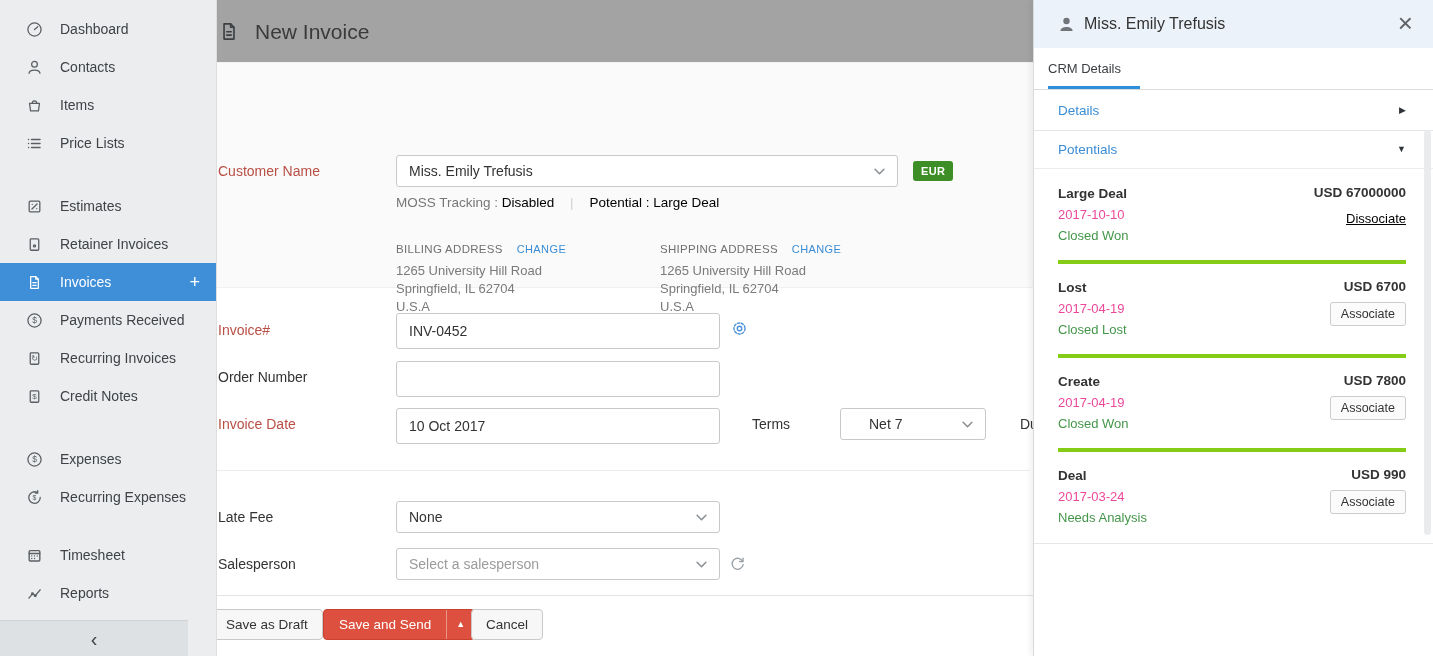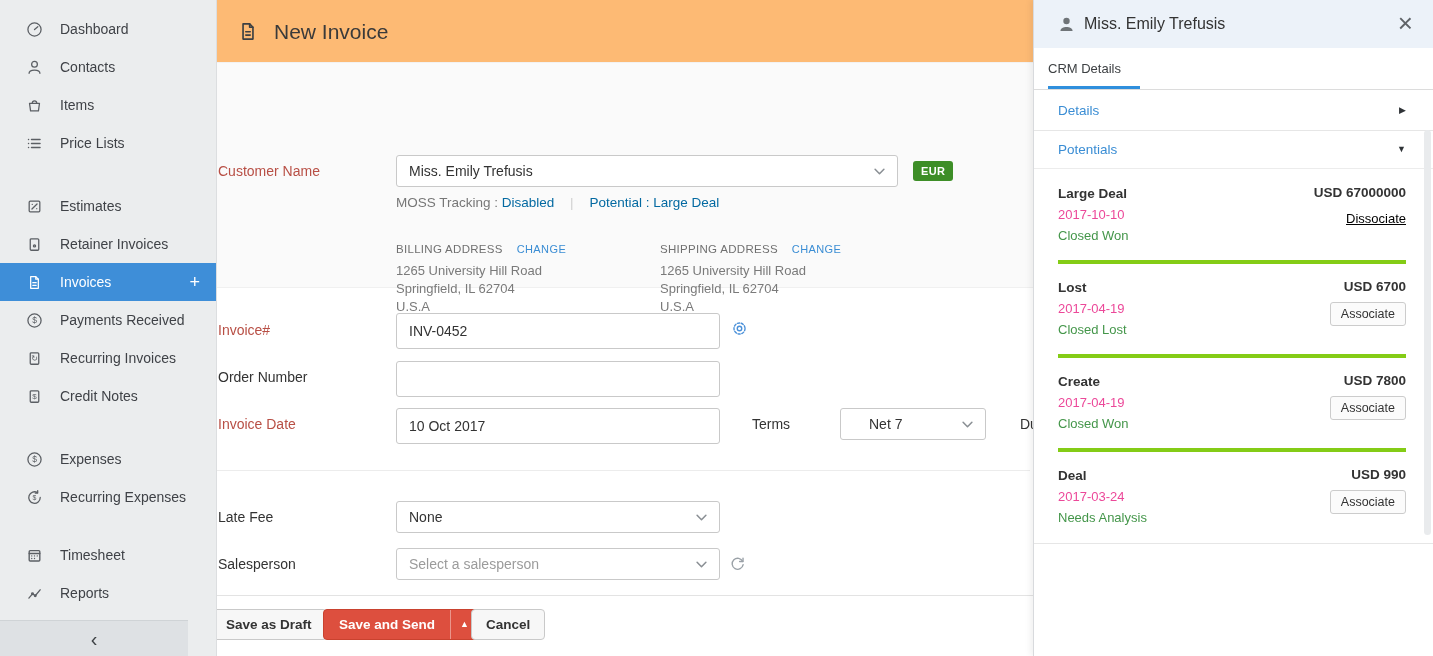--- a/index.html
+++ b/index.html
@@ -26,21 +26,21 @@
   .sb-item.active { background:#3e8ed8; color:#fff; }
   .sb-item.active .sb-icon { color:#fff; }
   .sb-item .sb-plus { margin-left:auto; margin-right:16px; color:#fff; font-size:18px; line-height:1; }
   .collapse-bar {
     position:absolute; bottom:0; left:0; width:188px; height:36px;
     background:#dee1e4; border-top:1px solid #cfd3d6; display:flex; align-items:center; justify-content:center;
     cursor:pointer;
   }
   
   .main { position:absolute; left:189px; top:0; right:0; bottom:0; background:#fff; z-index:1; }
-  .page-header { position:absolute; left:0; top:0; right:16px; height:62px; background:#fdba74;margin-left:19px; }
+  .page-header { position:absolute; left:0; top:0; right:16px; height:62px; background:#a3a3a3; }
   .page-title-wrap { position:absolute; left:29px; top:19px; display:flex; align-items:center; }
   .page-title-icon { width:22px; height:25px; color:#3c4043; display:inline-flex; }
   .page-title { margin-left:15px; font-size:21px; color:#3a3a3a; font-weight:400; }
   .customer-section {
     position:absolute; left:0; top:62px; right:0; height:226px;
     background:#fafafa; border-top:1px solid #f2f2f2; border-bottom:1px solid #f0f0f0;
   }
   .req-label { color:#b84f45; }
   .plain-label { color:#333; }
   .field-label { position:absolute; font-size:14px; }
@@ -53,40 +53,40 @@
     position:absolute; height:32px; background:#fff; border:1px solid #c9c9c9; border-radius:3px;
     display:flex; align-items:center; padding:0 12px; cursor:pointer; font-size:14px; color:#333;
   }
   .fake-select .sel-chevron { margin-left:auto; display:inline-flex; }
   .fake-select .placeholder { color:#9b9b9b; }
   .currency-badge {
     position:absolute; left:724px; top:98px; background:#3d8e27; color:#fff; font-size:11px;
     font-weight:bold; padding:4px 8px; border-radius:3px; letter-spacing:.3px;
   }
   .moss-row { position:absolute; left:207px; top:132px; font-size:13.5px; color:#777; white-space:nowrap; }
-  .moss-row .link { color:#0369a1; cursor:pointer; }
+  .moss-row .link { color:#000000; cursor:pointer; }
   .moss-sep { color:#d0d0d0; margin:0 12px; }
   .addr-block { position:absolute; top:177px; width:245px; }
   .addr-block.billing { left:207px; }
   .addr-block.shipping { left:471px; }
   .addr-heading { font-size:11.5px; color:#707070; letter-spacing:.3px; }
   .addr-change { font-size:11px; color:#3a8dd4; margin-left:10px; letter-spacing:.4px; cursor:pointer; }
   .addr-lines { margin-top:6px; font-size:13px; color:#7a7a7a; line-height:18px; }
   .divider-h { position:absolute; left:19px; width:822px; height:1px; background:#ececec; }
   .icon-btn { position:absolute; display:inline-flex; cursor:pointer; }
   .gear { left:542px; top:320px; width:17px; height:17px; color:#4a90d9; }
   .refresh { left:540px; top:555px; width:17px; height:17px; color:#9aa1a7; }
   
   .footer {
     position:absolute; left:0; right:0; top:595px; height:61px; background:#fff;
     border-top:1px solid #e3e3e3;
   }
   .btn {
     position:absolute; top:13px; height:31px; border-radius:4px; font-family:inherit; font-size:13.5px;
-    display:inline-flex; align-items:center; cursor:pointer;font-weight:bold;
+    display:inline-flex; align-items:center; cursor:pointer;
   }
   .btn.light { background:#f7f7f7; border:1px solid #c9c9c9; color:#333; padding:0 14px; }
   .btn.split { background:#dd4f3e; border:1px solid #c9422f; color:#fff; padding:0; overflow:hidden; }
   .btn.split .split-main { padding:0 15px; }
   .btn.split .split-sep { width:1px; align-self:stretch; background:rgba(255,255,255,.4); }
   .btn.split .split-caret { width:27px; display:flex; justify-content:center; align-items:center; }
   
   .panel {
     position:absolute; left:1033px; top:0; width:400px; height:656px; background:#fff; z-index:10;
     border-left:1px solid #d8dadd; box-shadow:-3px 0 6px rgba(0,0,0,.06);

